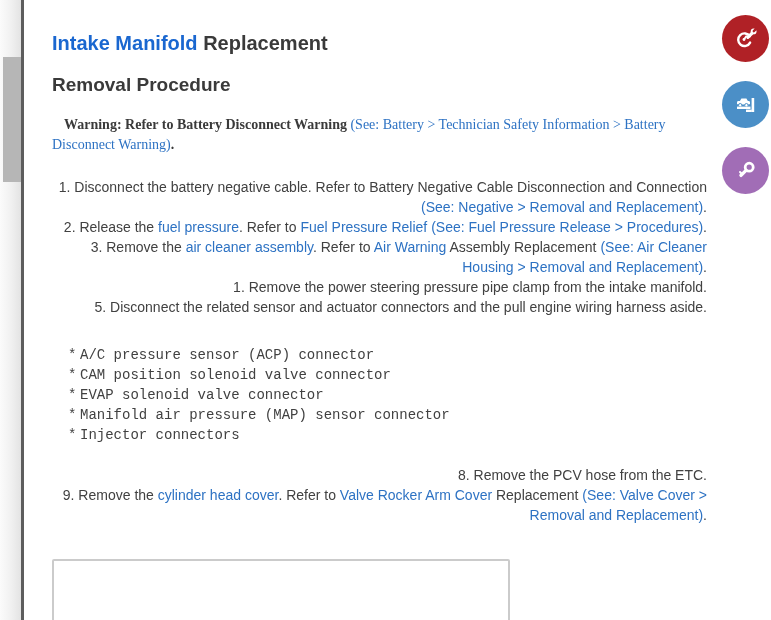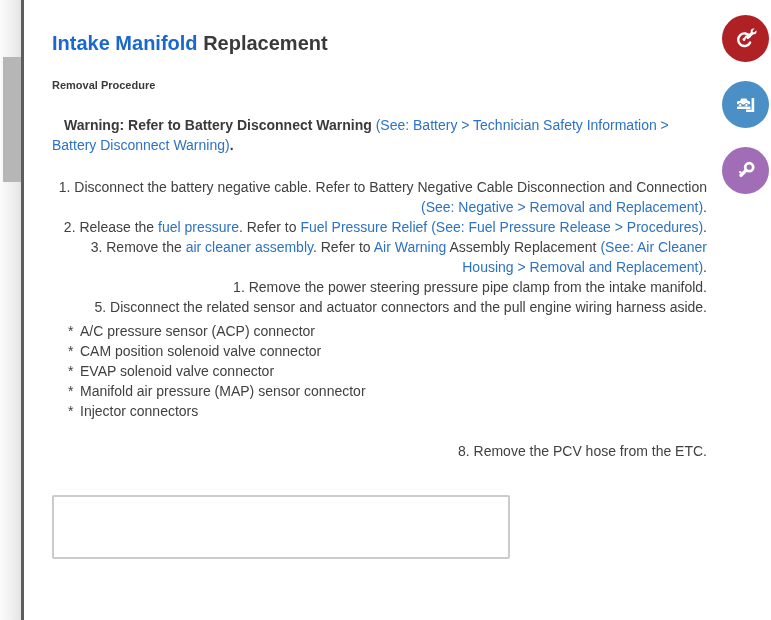--- a/index.html
+++ b/index.html
@@ -22,29 +22,29 @@
     position:absolute;left:21px;top:0;width:3px;height:620px;
     background:#5d5d5d;
   }
   
   .doc{
     position:absolute;left:52px;top:0;width:655px;
     font-size:14px;line-height:20px;
   }
   .title{margin-top:33px;font-size:20px;font-weight:bold;color:#3a3a3a;}
   .title-link{color:#1a67d0;text-decoration:none;cursor:pointer;}
-  .heading{margin-top:22px;font-size:11px;font-weight:bold;color:#3a3a3a;}
+  .heading{margin-top:22px;font-size:19px;font-weight:bold;color:#3a3a3a;}
   p{margin:0;}
-  .warning{margin-top:20px;text-indent:12px;}
+  .warning{margin-top:20px;text-indent:12px;font-family:Liberation Serif, serif;}
   .warning b{color:#3a3a3a;}
   .steps{margin-top:22px;text-align:right;}
   .steps2{margin-top:20px;}
   .step{text-indent:4px;}
   .lnk{color:#2d72c3;text-decoration:none;cursor:pointer;}
-  .bullets{margin-top:4px;padding-left:16px;}
+  .bullets{margin-top:28px;padding-left:16px;font-family:Liberation Mono, monospace;}
   .bullet .mark{display:inline-block;width:12px;color:#414141;}
   .figure-box{
     margin-top:34px;width:454px;height:60px;
     border:2px solid #cbcbcb;border-radius:2px;background:#fff;
   }
   
   .fab{
     position:absolute;left:722px;width:47px;height:47px;border-radius:50%;
     display:flex;align-items:center;justify-content:center;cursor:pointer;
     border:none;padding:0;
@@ -78,20 +78,21 @@
   <div class="bullets">
     <div class="bullet"><span class="mark">*</span><span>A/C pressure sensor (ACP) connector</span></div>
     <div class="bullet"><span class="mark">*</span><span>CAM position solenoid valve connector</span></div>
     <div class="bullet"><span class="mark">*</span><span>EVAP solenoid valve connector</span></div>
     <div class="bullet"><span class="mark">*</span><span>Manifold air pressure (MAP) sensor connector</span></div>
     <div class="bullet"><span class="mark">*</span><span>Injector connectors</span></div>
   </div>
 
   <div class="steps steps2">
     <p class="step"><span>8. Remove the PCV hose from the ETC.</span></p>
+    <p class="step"><span>9. Remove the </span><a class="lnk">cylinder head cover</a><span>. Refer to </span><a class="lnk">Valve Rocker Arm Cover</a><span> Replacement </span><a class="lnk">(See: Valve Cover &gt; Removal and Replacement)</a><span>.</span></p>
   </div>
 
   <div class="figure-box"></div>
 </div>
 
 <button class="fab" style="top: 15px; background: rgb(176, 33, 38);">
   <span>
     <svg width="26" height="26" viewBox="0 0 26 26">
       <path d="M 16.8 10.3 A 6.3 6.3 0 1 0 17.1 16.6" fill="none" stroke="#ffffff" stroke-width="2.4" stroke-linecap="round"></path>
       <circle cx="11" cy="13.5" r="1.4" fill="#ffffff"></circle>

